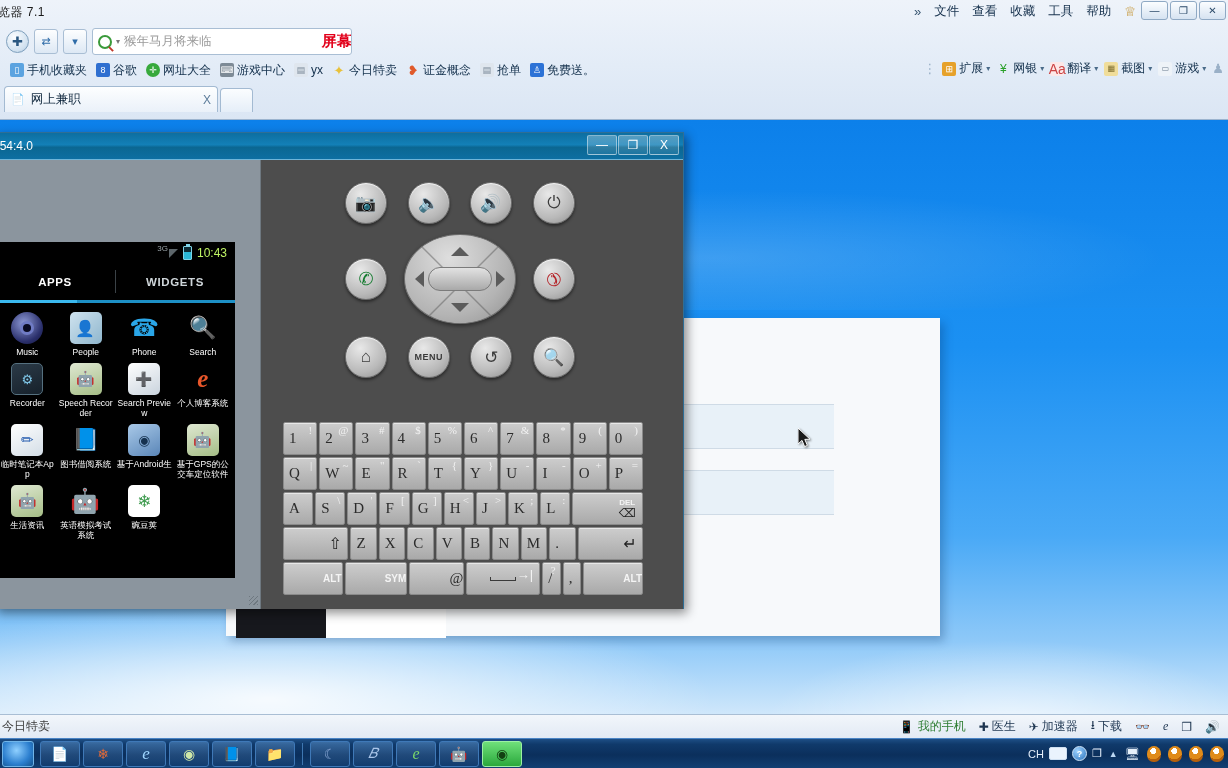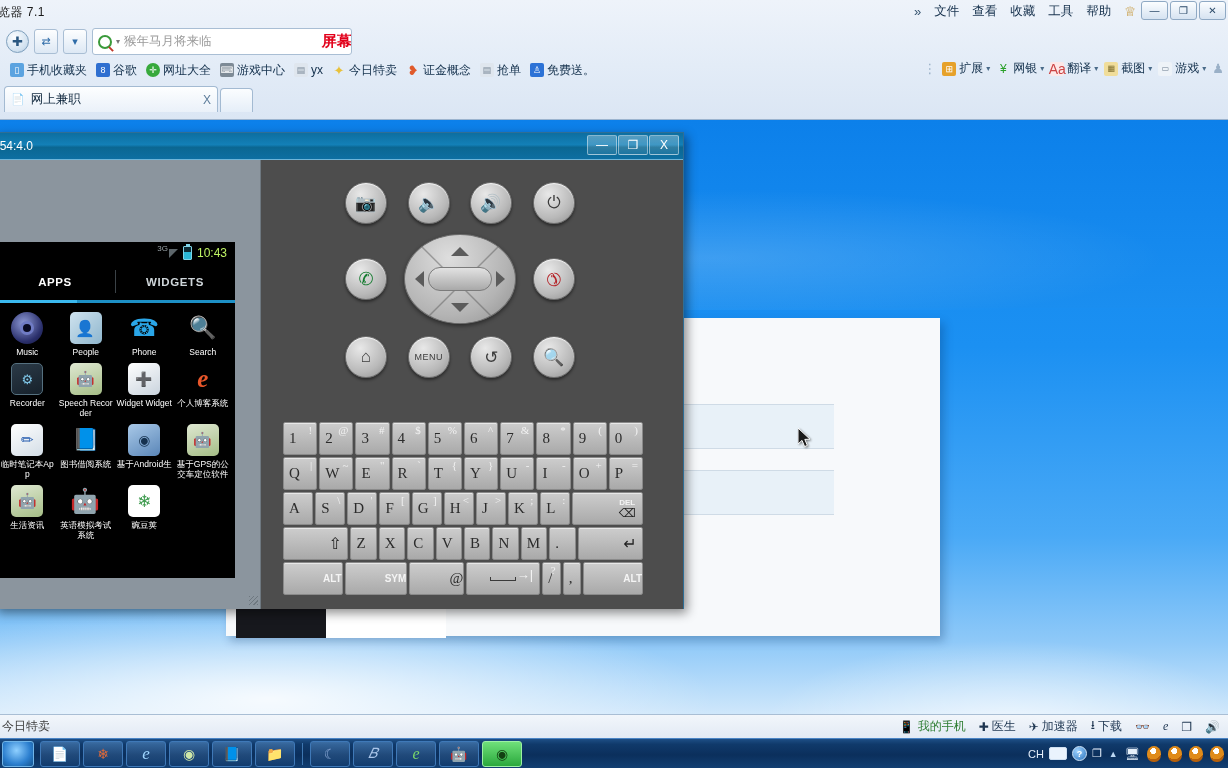--- a/index.html
+++ b/index.html
@@ -312,21 +312,21 @@
   }
   .rbtn {
     width: 42px; height: 42px; border-radius: 50%;
     background: radial-gradient(circle at 36% 28%, #e8e8e8, #b9b9b9 62%, #8f8f8f 100%);
     border: 1px solid #6e6e6e;
     box-shadow: 0 2px 3px rgba(0,0,0,.45), inset 0 1px 1px rgba(255,255,255,.8);
     display: flex; align-items: center; justify-content: center;
     color: #3b3b3b; font-size: 17px;
     position: relative;
   }
-  .rbtn.small-label { font-size: 9px; font-weight: 400; letter-spacing: .5px; }
+  .rbtn.small-label { font-size: 9px; font-weight: 700; letter-spacing: .5px; }
   .dpad {
     width: 112px; height: 90px;
     border-radius: 50%;
     background: radial-gradient(ellipse at 40% 26%, #dedede, #b4b4b4 62%, #8e8e8e 100%);
     border: 1px solid #6e6e6e;
     box-shadow: 0 2px 4px rgba(0,0,0,.45);
     position: relative;
   }
   .dpad-center {
     position: absolute; left: 50%; top: 50%; transform: translate(-50%,-50%);
@@ -664,21 +664,21 @@
             <div class="app-cell">
               <span class="app-icon" style="background:linear-gradient(160deg,#2b3a47,#16212b);border:1px solid #55707f;color:#7fc7e8;font-size:13px">⚙</span>
               <span class="app-label">Recorder</span>
             </div>
             <div class="app-cell">
               <span class="app-icon" style="background:linear-gradient(160deg,#dfe8d2,#a5bd86);color:#4a7a27;font-size:15px">🤖</span>
               <span class="app-label">Speech Recorder</span>
             </div>
             <div class="app-cell">
               <span class="app-icon" style="background:linear-gradient(150deg,#ffffff,#c9d3dd);color:#33404c;font-size:14px">➕</span>
-              <span class="app-label">Widget Widget</span>
+              <span class="app-label">Search Preview</span>
             </div>
             <div class="app-cell">
               <span class="app-icon" style="background:transparent;color:#e8562a;font-size:25px;font-family:'Liberation Serif',serif;font-style:italic;font-weight:700">e</span>
               <span class="app-label">个人博客系统</span>
             </div>
 
             <div class="app-cell">
               <span class="app-icon" style="background:linear-gradient(150deg,#ffffff,#d3dde6);color:#2a5fb0;font-size:15px">✏</span>
               <span class="app-label">临时笔记本App</span>
             </div>

